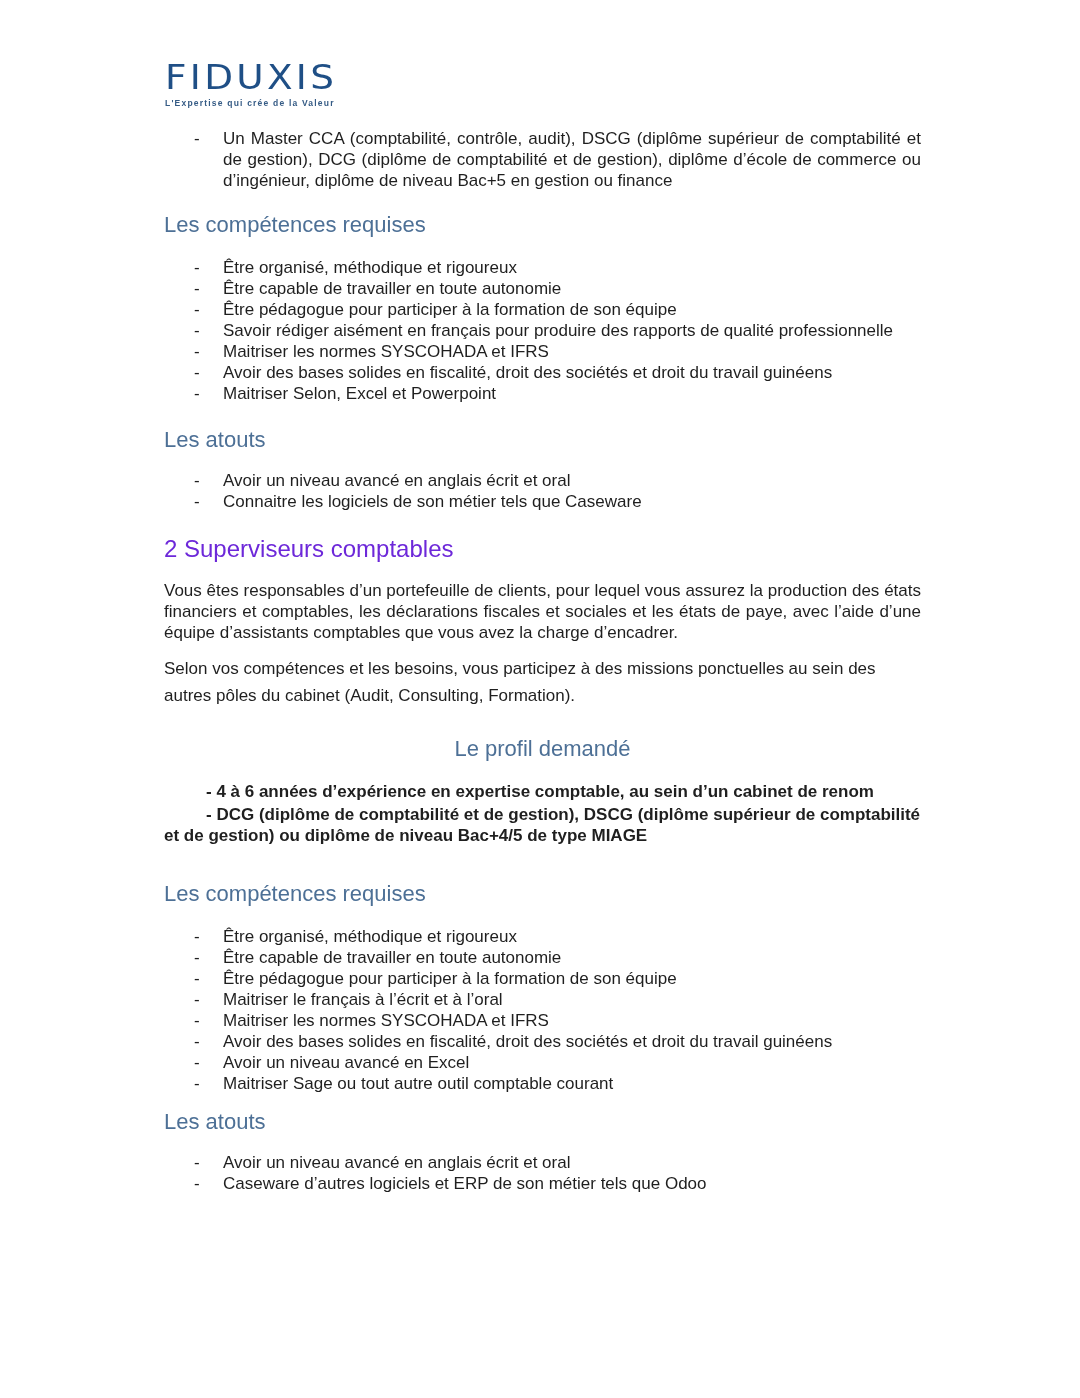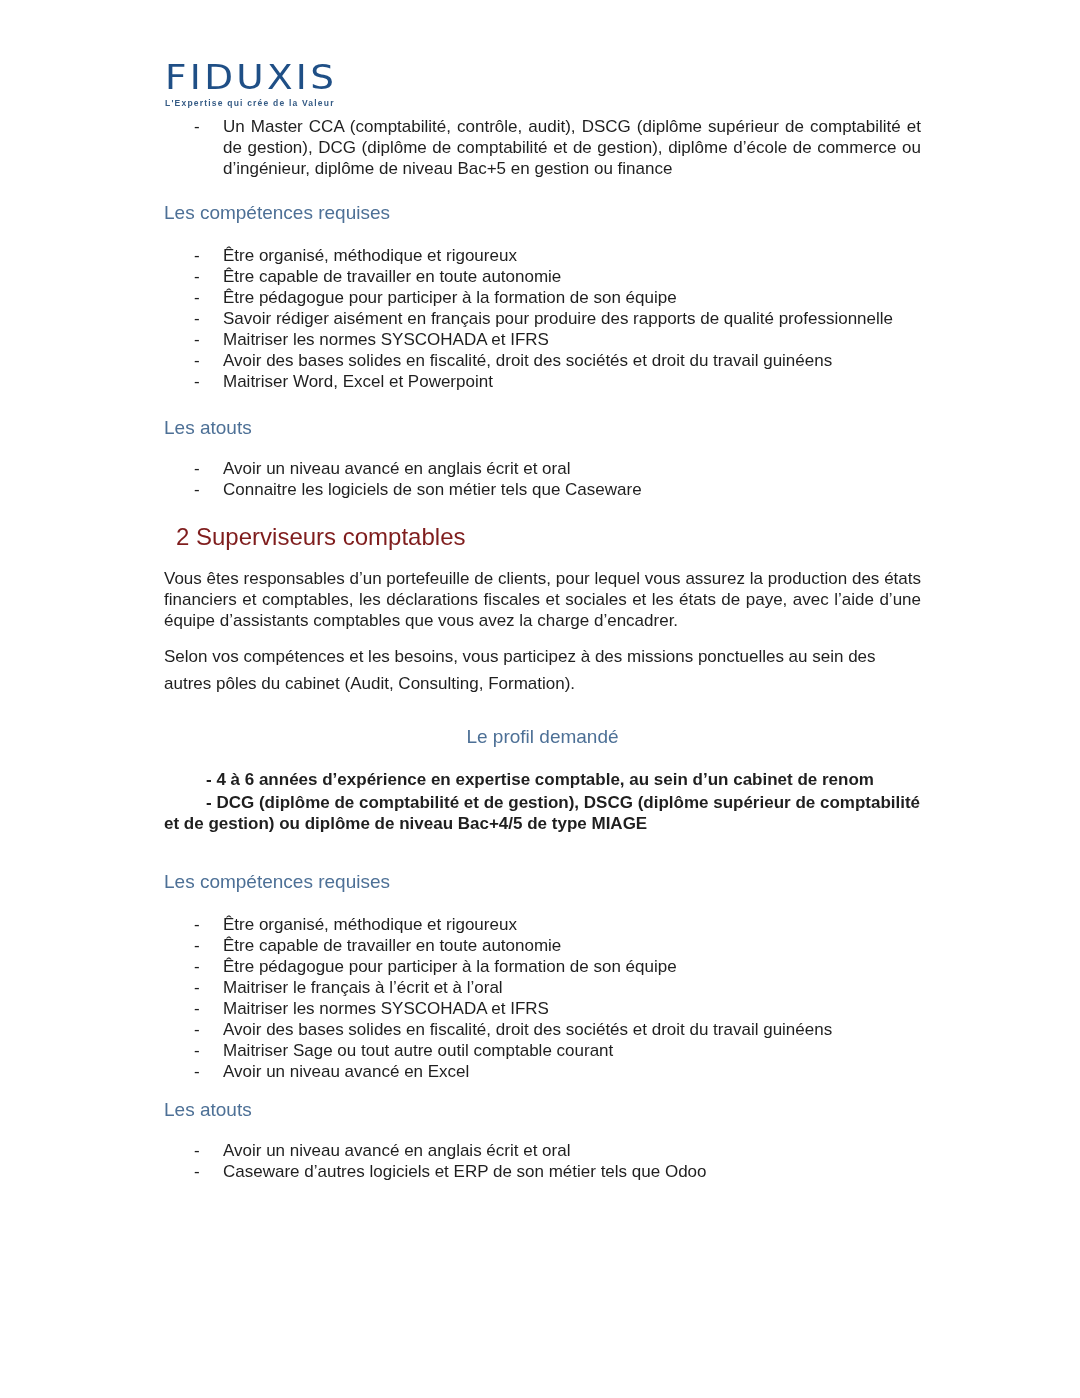--- a/index.html
+++ b/index.html
@@ -3,26 +3,26 @@
 <meta charset="utf-8">
 <style>
   html, body { margin: 0; padding: 0; background: #ffffff; }
   body { width: 1080px; height: 1398px; position: relative; overflow: hidden;
          font-family: "Liberation Sans", "DejaVu Sans", sans-serif; color: #1f1f1f; }
   .page { position: absolute; left: 0; top: 0; width: 1080px; height: 1206px; }
   .logo { position: absolute; left: 165px; top: 60px; }
   .logo-name { font-family: "DejaVu Sans", sans-serif; font-size: 34px; letter-spacing: 3px;
                color: #1f4f86; font-weight: normal; line-height: 34px; transform: scaleX(1.1); transform-origin: left; }
   .logo-tag { font-size: 8.5px; letter-spacing: 1.2px; color: #355b85; margin-top: 4px; font-weight: bold; }
-  .content { position: absolute; left: 164px; top: 116px; width: 757px; font-size: 17px; line-height: 21px; }
+  .content { position: absolute; left: 164px; top: 128px; width: 757px; font-size: 17px; line-height: 21px; }
   .dash-list { list-style: none; margin: 0; padding: 0; }
   .dash-list li { position: relative; padding-left: 59px; text-align: justify; }
   .dash-list li::before { content: "-"; position: absolute; left: 30px; top: 0; }
-  .h3 { color: #4d7096; font-size: 19px; margin: 0; line-height: 24px; }
-  .h2 { color: #7f1d1d; font-size: 24px; margin: 12px; line-height: 30px; }
+  .h3 { color: #4d7096; font-size: 22px; margin: 0; line-height: 24px; }
+  .h2 { color: #6d28d9; font-size: 24px; margin: 0; line-height: 30px; }
   p { margin: 0; }
   .justify { text-align: justify; }
   .indent-line { text-indent: 42px; font-weight: bold; }
 </style>
 </head>
 <body>
 
 <div class="page">
   <div class="logo">
     <div class="logo-name">FIDUXIS</div>
@@ -35,21 +35,21 @@
     </ul>
 
     <div class="h3" style="margin-top:22px;">Les compétences requises</div>
     <ul class="dash-list" style="margin-top:20px;">
       <li>Être organisé, méthodique et rigoureux</li>
       <li>Être capable de travailler en toute autonomie</li>
       <li>Être pédagogue pour participer à la formation de son équipe</li>
       <li>Savoir rédiger aisément en français pour produire des rapports de qualité professionnelle</li>
       <li>Maitriser les normes SYSCOHADA et IFRS</li>
       <li>Avoir des bases solides en fiscalité, droit des sociétés et droit du travail guinéens</li>
-      <li>Maitriser Word, Excel et Powerpoint</li>
+      <li>Maitriser Selon, Excel et Powerpoint</li>
     </ul>
 
     <div class="h3" style="margin-top:24px;">Les atouts</div>
     <ul class="dash-list" style="margin-top:18px;">
       <li>Avoir un niveau avancé en anglais écrit et oral</li>
       <li>Connaitre les logiciels de son métier tels que Caseware</li>
     </ul>
 
     <div class="h2" style="margin-top:22px;">2 Superviseurs comptables</div>
     <p class="justify" style="margin-top:16px;">Vous êtes responsables d’un portefeuille de clients, pour lequel vous assurez la production des états financiers et comptables, les déclarations fiscales et sociales et les états de paye, avec l’aide d’une équipe d’assistants comptables que vous avez la charge d’encadrer.</p>
@@ -62,22 +62,22 @@
     </div>
 
     <div class="h3" style="margin-top:36px;">Les compétences requises</div>
     <ul class="dash-list" style="margin-top:20px;">
       <li>Être organisé, méthodique et rigoureux</li>
       <li>Être capable de travailler en toute autonomie</li>
       <li>Être pédagogue pour participer à la formation de son équipe</li>
       <li>Maitriser le français à l’écrit et à l’oral</li>
       <li>Maitriser les normes SYSCOHADA et IFRS</li>
       <li>Avoir des bases solides en fiscalité, droit des sociétés et droit du travail guinéens</li>
+      <li>Avoir un niveau avancé en Excel</li>
       <li>Maitriser Sage ou tout autre outil comptable courant</li>
-      <li>Avoir un niveau avancé en Excel</li>
     </ul>
 
     <div class="h3" style="margin-top:16px;">Les atouts</div>
     <ul class="dash-list" style="margin-top:18px;">
       <li>Avoir un niveau avancé en anglais écrit et oral</li>
       <li>Caseware d’autres logiciels et ERP de son métier tels que Odoo</li>
     </ul>
   </div>
 </div>
 

